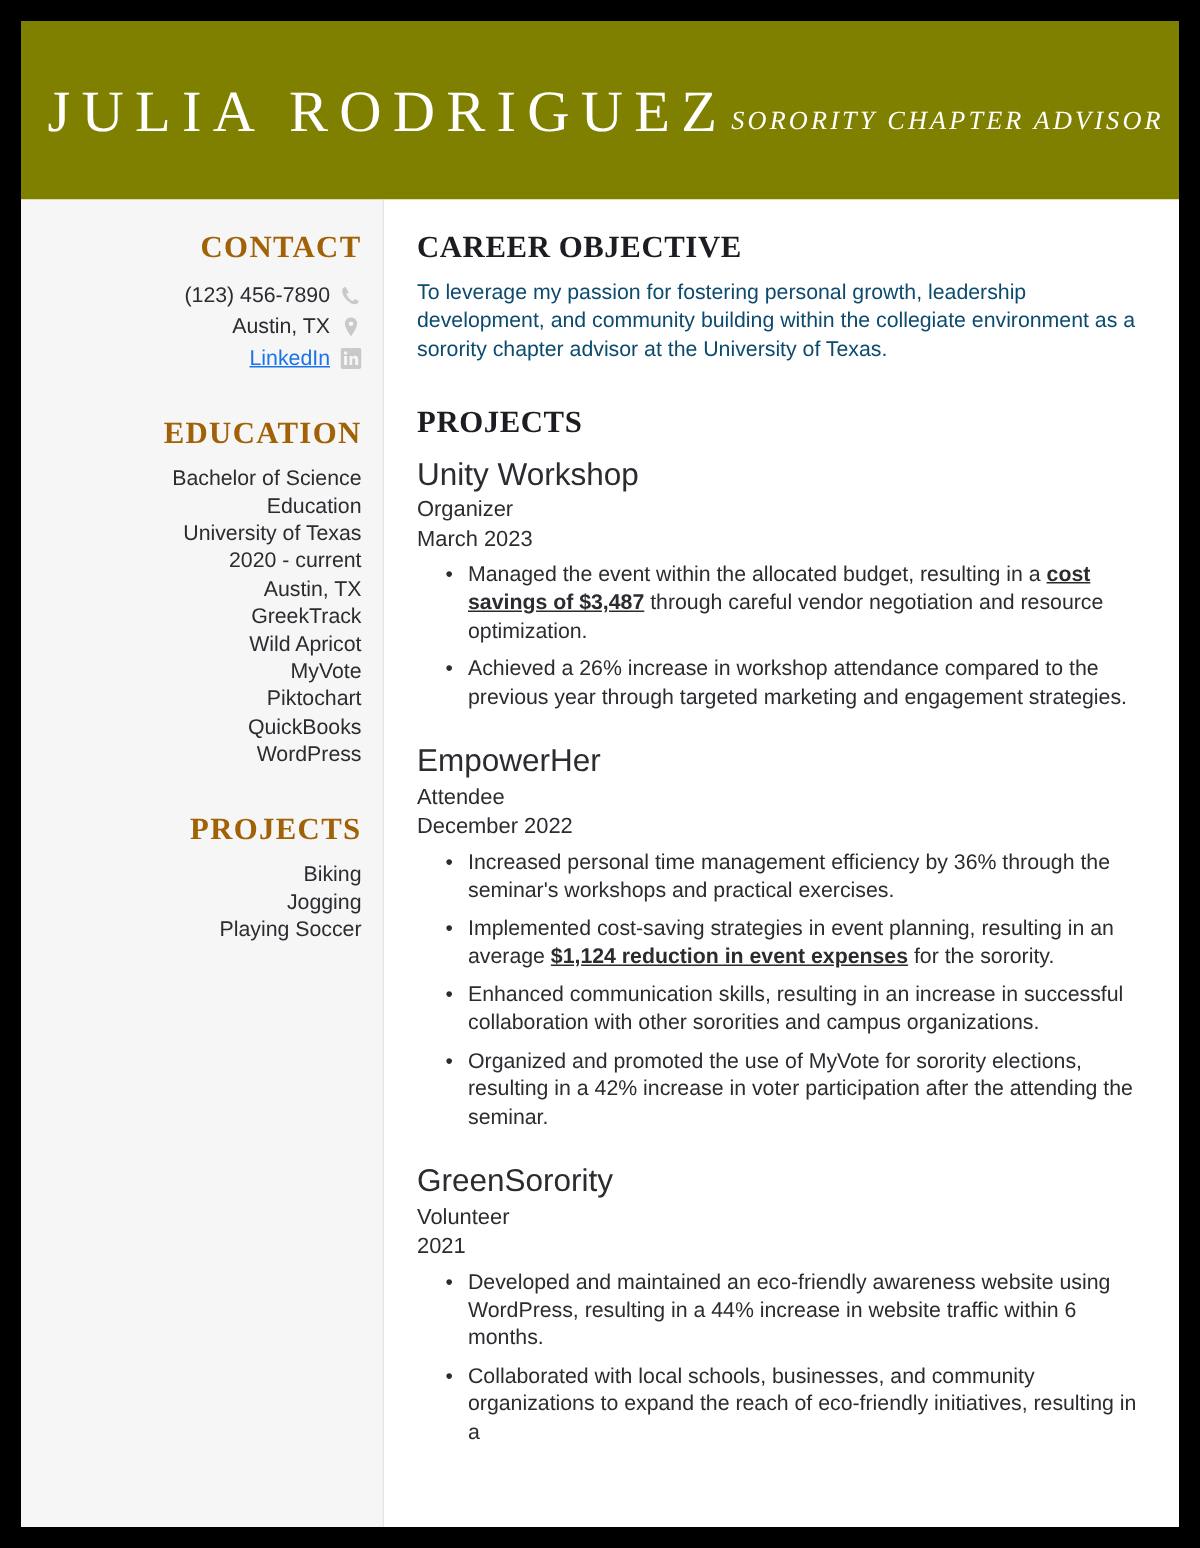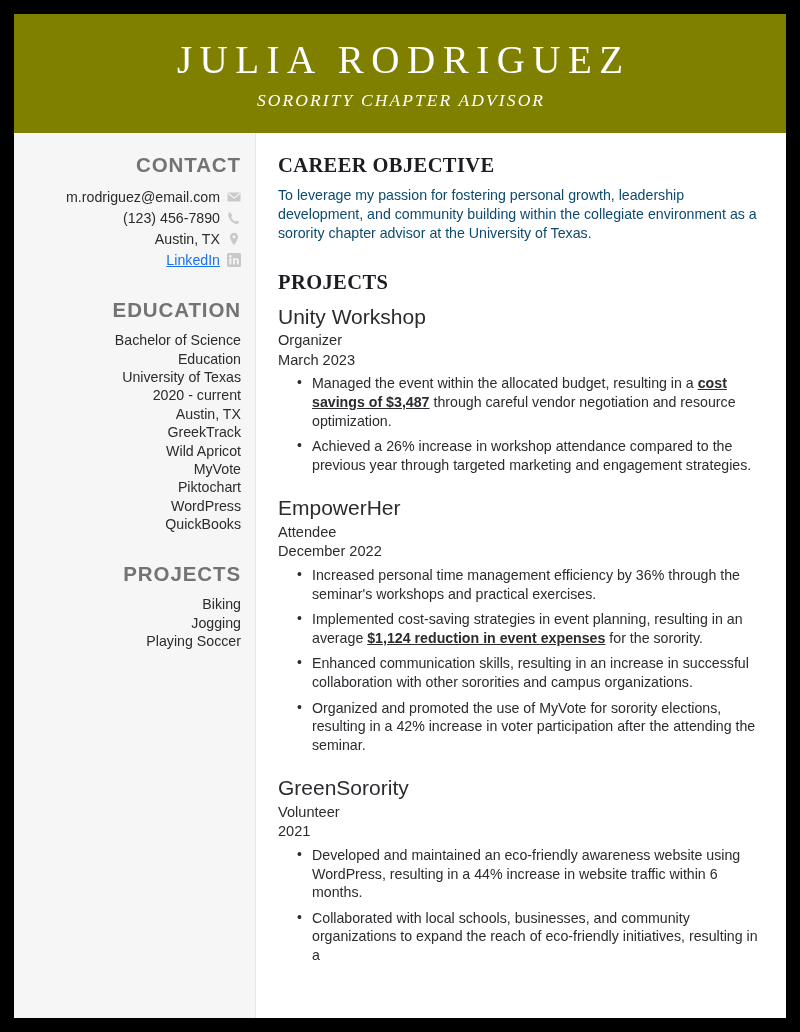--- a/index.html
+++ b/index.html
@@ -22,21 +22,21 @@
     background: #ffffff;
     overflow: hidden;
   }
   
   .header {
     background: #808000;
     height: 119px;
     width: 100%;
     box-sizing: border-box;
     display: flex;
-    flex-direction: column;
+    flex-direction: row;
     align-items: center;
     justify-content: center;
     padding-top: 4px;
   }
   .name {
     font-family: "Liberation Serif", serif;
     color: #ffffff;
     font-size: 39px;
     letter-spacing: 7.5px;
     font-weight: 400;
@@ -70,24 +70,24 @@
     text-align: right;
   }
   .main {
     flex: 1 1 auto;
     background: #ffffff;
     box-sizing: border-box;
     padding: 20px 26px 0 22px;
   }
   
   .side-heading {
-    font-family: Liberation Sans, sans-serif;
+    font-family: Liberation Serif, serif;
     font-weight: bold;
     font-size: 20.5px;
-    color: #737373;
+    color: #a16207;
     letter-spacing: 0.9px;
     margin: 0 0 9px 0;
     line-height: 1.2;
   }
   .side-heading.sp { margin-top: 28px; }
   .side-line {
     font-size: 14.2px;
     color: #2b2b30;
     line-height: 18.4px;
     margin: 0;
@@ -190,29 +190,20 @@
     <div class="name">JULIA RODRIGUEZ</div>
     <div class="subtitle">SORORITY CHAPTER ADVISOR</div>
   </div>
 
   <div class="body-wrap">
 
     <aside class="sidebar">
 
       <h2 class="side-heading">CONTACT</h2>
       <div id="contact-list">
-          <div class="contact-row">
-            <span class="ctext">m.rodriguez@email.com</span>
-            <span class="ico">
-              <svg width="14" height="14" viewBox="0 0 14 14">
-                <rect x="0.5" y="2.5" width="13" height="9" rx="1" fill="#c9c9c9"></rect>
-                <path d="M1 3.3 L7 8 L13 3.3" fill="none" stroke="#f6f6f6" stroke-width="1.1"></path>
-              </svg>
-            </span>
-          </div>
           <div class="contact-row">
             <span class="ctext">(123) 456-7890</span>
             <span class="ico">
               <svg width="14" height="14" viewBox="0 0 14 14">
                 <path d="M3.2 1.2c-1 .3-1.9 1.2-2 2.3-.2 2.3 1.4 5 3.4 6.9 1.9 1.9 4.3 3 6 2.3 1-.4 1.5-1.3 1.6-2l-2.7-1.3-1.2 1.4c-1-.5-2-1.3-2.8-2.2C4.7 7.7 4.2 6.8 3.9 6l1.6-1z" fill="#c9c9c9"></path>
               </svg>
             </span>
           </div>
           <div class="contact-row">
             <span class="ctext">Austin, TX</span>
@@ -243,22 +234,22 @@
           <li class="side-line">University of Texas</li>
           <li class="side-line">2020 - current</li>
           <li class="side-line">Austin, TX</li>
         </ul>
 
       <ul class="skill-list" id="skills-list">
           <li class="side-line">GreekTrack</li>
           <li class="side-line">Wild Apricot</li>
           <li class="side-line">MyVote</li>
           <li class="side-line">Piktochart</li>
+          <li class="side-line">QuickBooks</li>
           <li class="side-line">WordPress</li>
-          <li class="side-line">QuickBooks</li>
         </ul>
 
       <h2 class="side-heading sp">PROJECTS</h2>
       <ul class="hobby-list" id="hobbies-list">
           <li class="side-line">Biking</li>
           <li class="side-line">Jogging</li>
           <li class="side-line">Playing Soccer</li>
         </ul>
 
     </aside>

